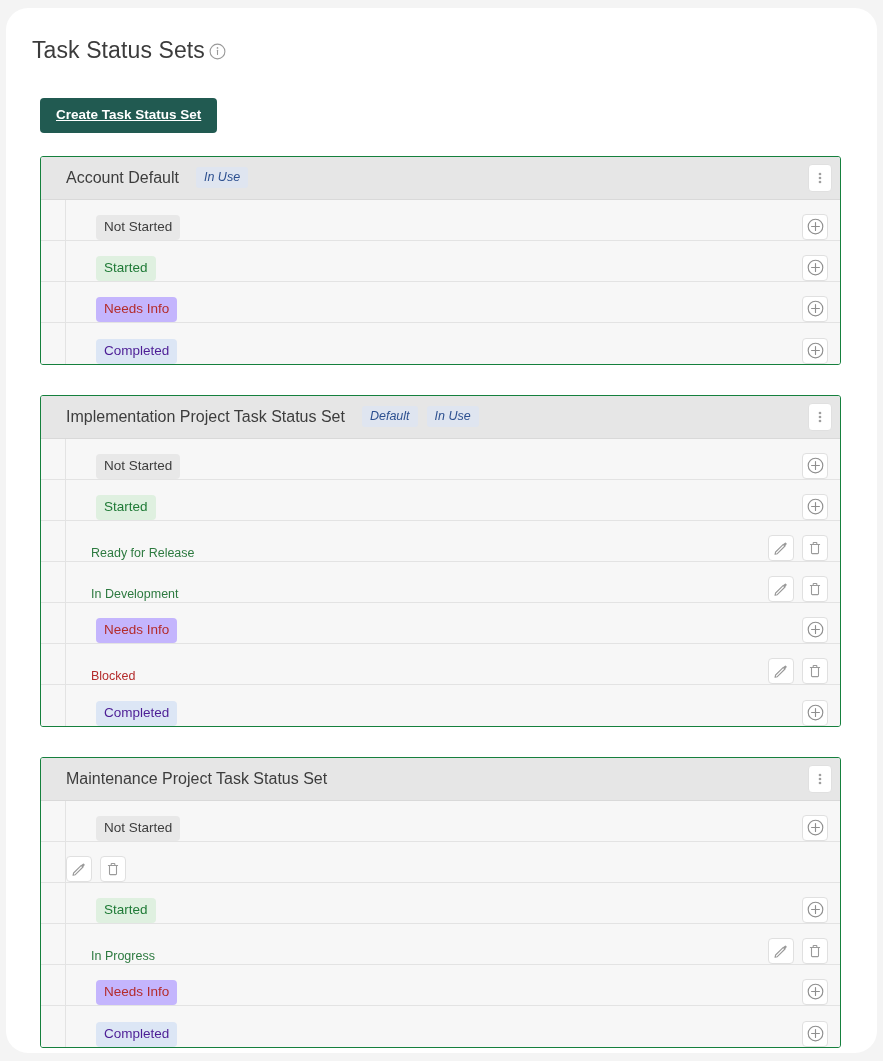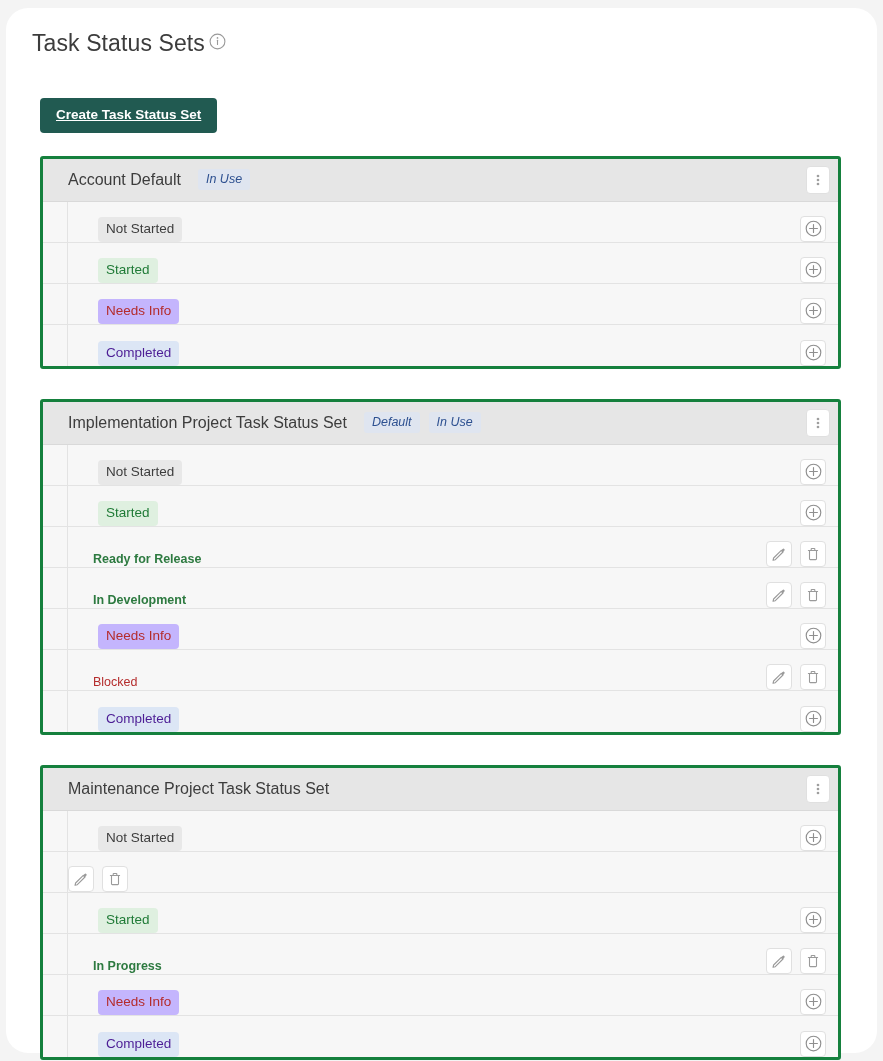--- a/index.html
+++ b/index.html
@@ -17,20 +17,21 @@
     background: #ffffff;
     border-radius: 22px;
   }
   .page-inner {
     padding: 22px 34px 0 26px;
   }
 
   
   .page-head {
     display: flex;
+    align-items: center;
     gap: 4px;
     padding-left: 0px;
     height: 40px;
   }
   .page-title {
     font-size: 23px;
     color: #3c3c3c;
     font-weight: 400;
     letter-spacing: .1px;
     white-space: nowrap;
@@ -57,21 +58,21 @@
     cursor: pointer;
     font-family: "Liberation Sans", sans-serif;
     line-height: 1;
     text-decoration: underline;
   }
 
   
   .sets { margin-top: 23px; padding-left: 8px; }
   .status-set-card {
     width: 801px;
-    border: 3px solid #15803d;
+    border: 1px solid #15803d;
     border-radius: 3px;
     background: #f7f7f7;
     margin-bottom: 30px;
     overflow: hidden;
   }
   .card-header {
     background: #e6e6e6;
     border-bottom: 1px solid #d9d9d9;
     height: 43px;
     display: flex;
@@ -141,21 +142,21 @@
   .pill.green  { background: #dff0e0; color: #1f7a36; }
   .pill.red    { background: #c4b5fd; color: #b42c2c; }
   .pill.blue   { background: #dce6f5; color: #4c1d95; }
 
   .child-label {
     display: inline-block;
     font-size: 12.5px;
     margin-left: 25px;
     line-height: 1.15;
   }
-  .child-label.green { color: #2d7a40; font-weight: bold; }
+  .child-label.green { color: #2d7a40; }
   .child-label.red   { color: #b42c2c; }
   .child-label.gray  { color: #3d3d3d; }
 
   .row-actions {
     display: flex;
     align-items: center;
     gap: 8px;
     flex: 0 0 auto;
     padding-right: 4px;
   }

